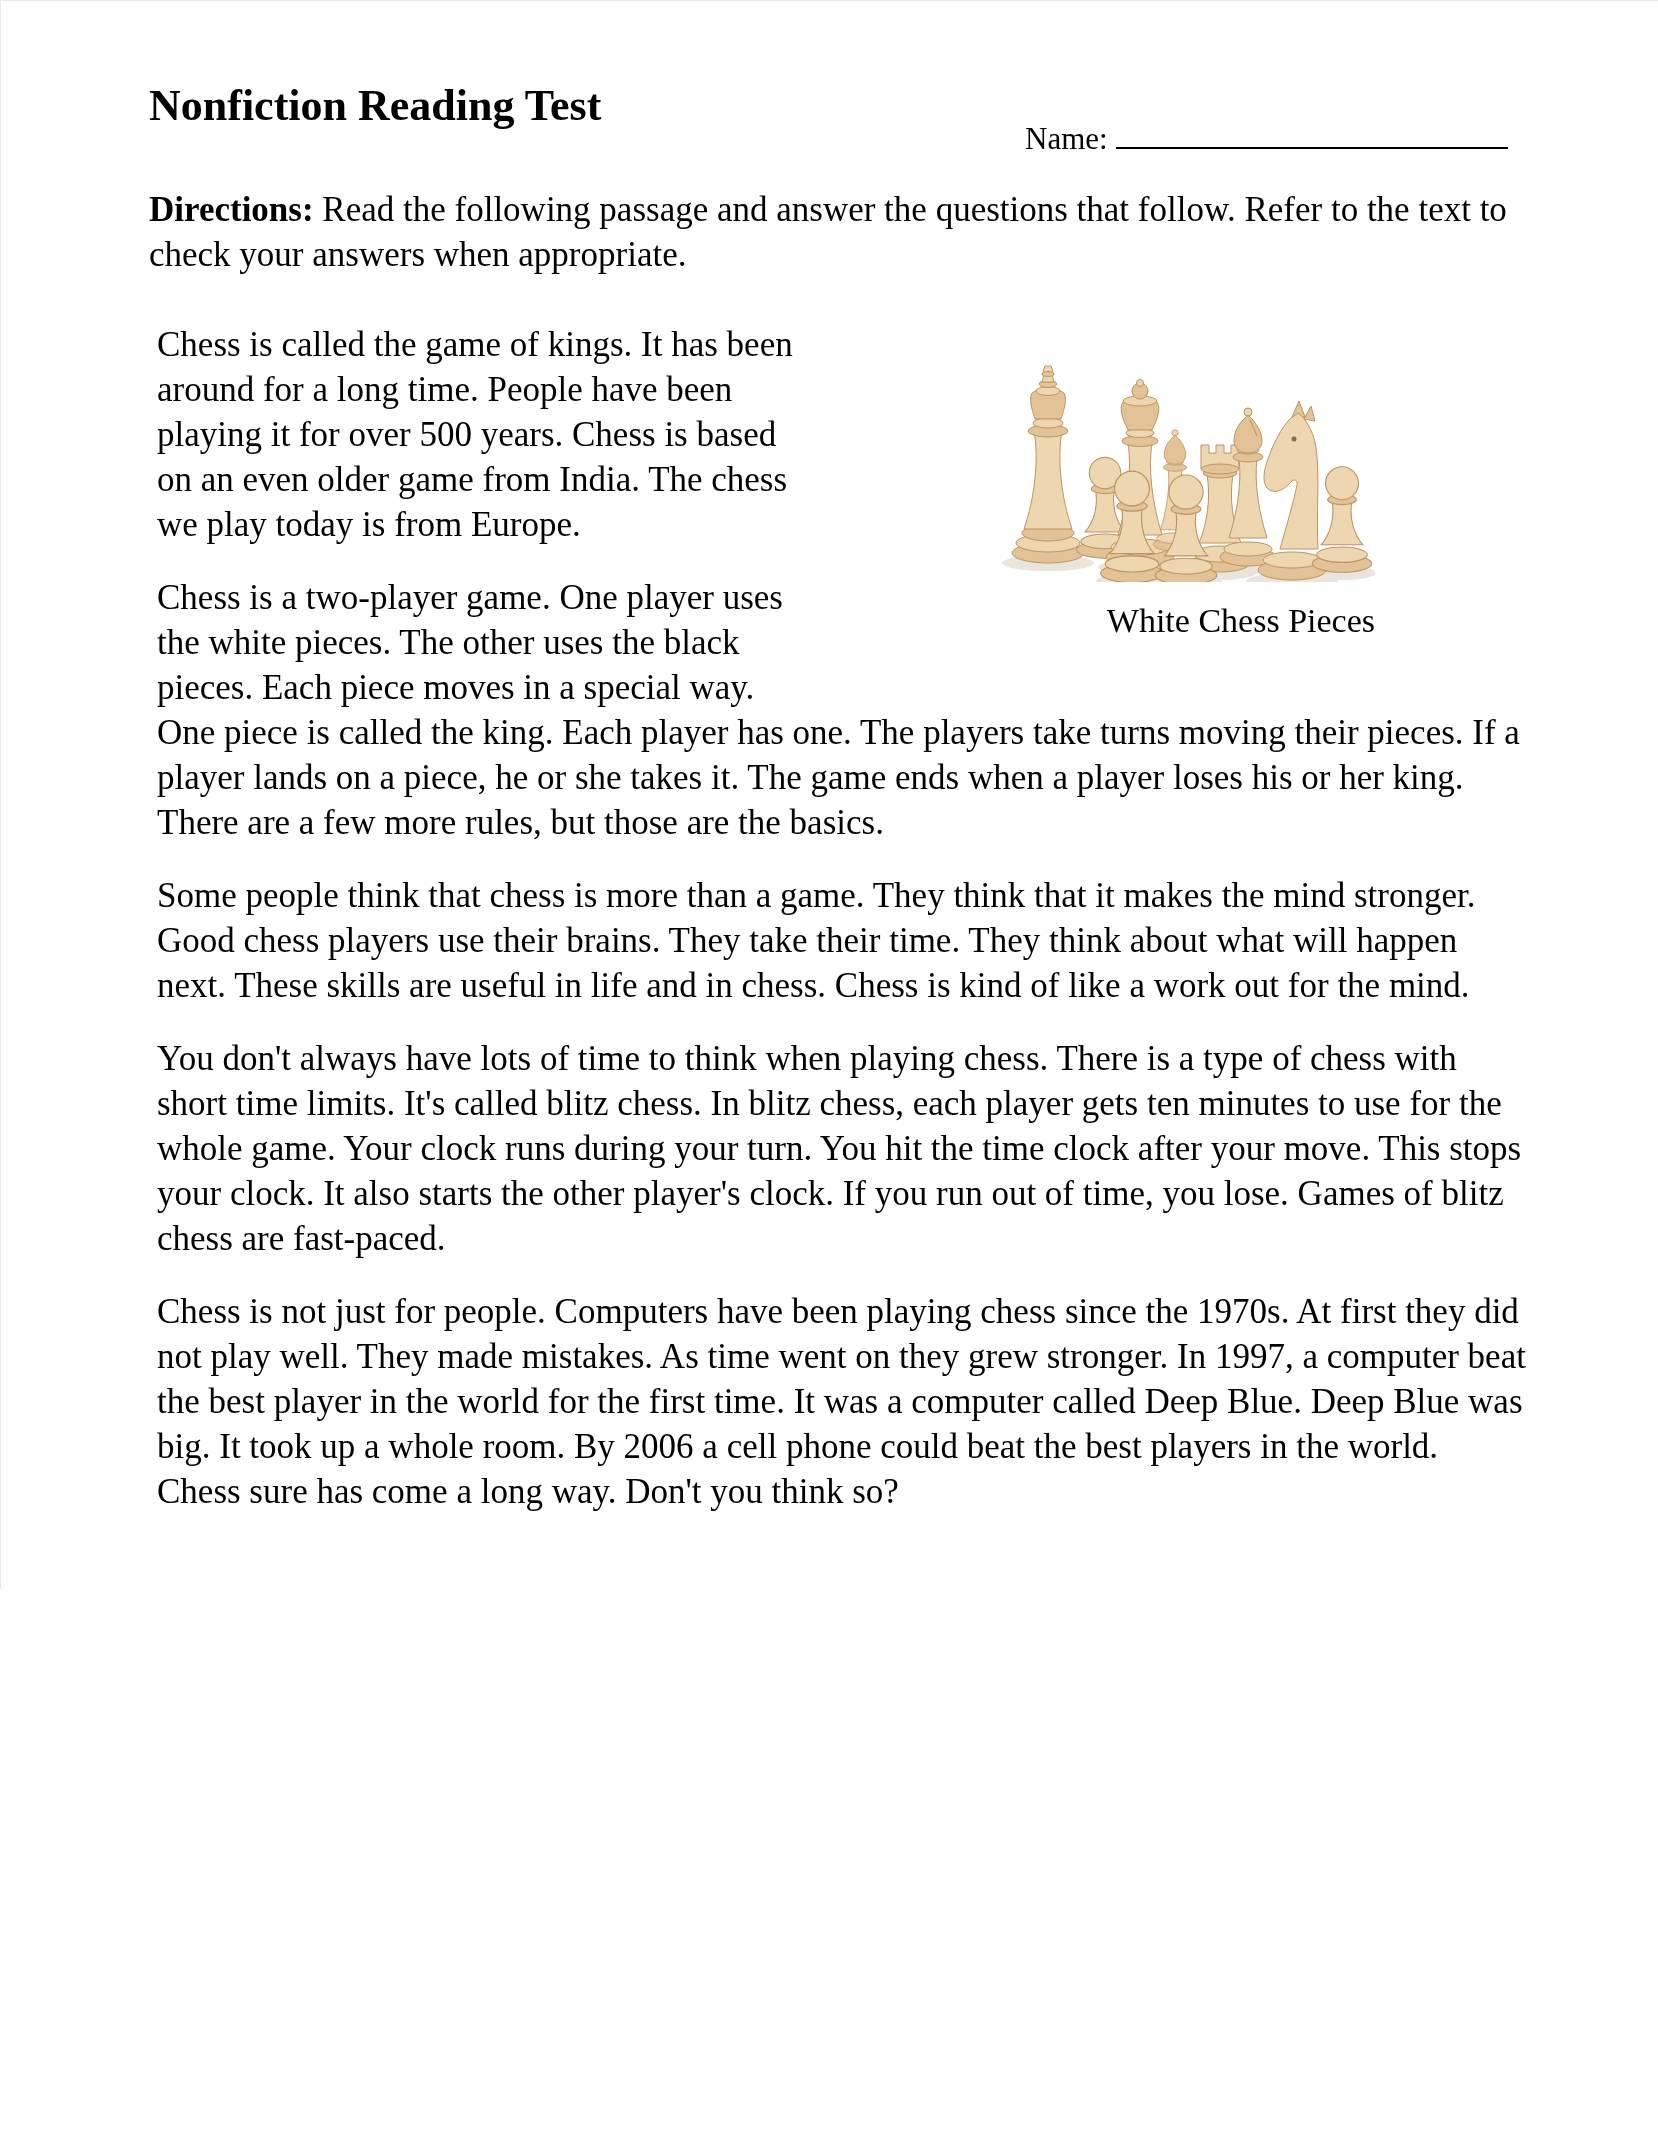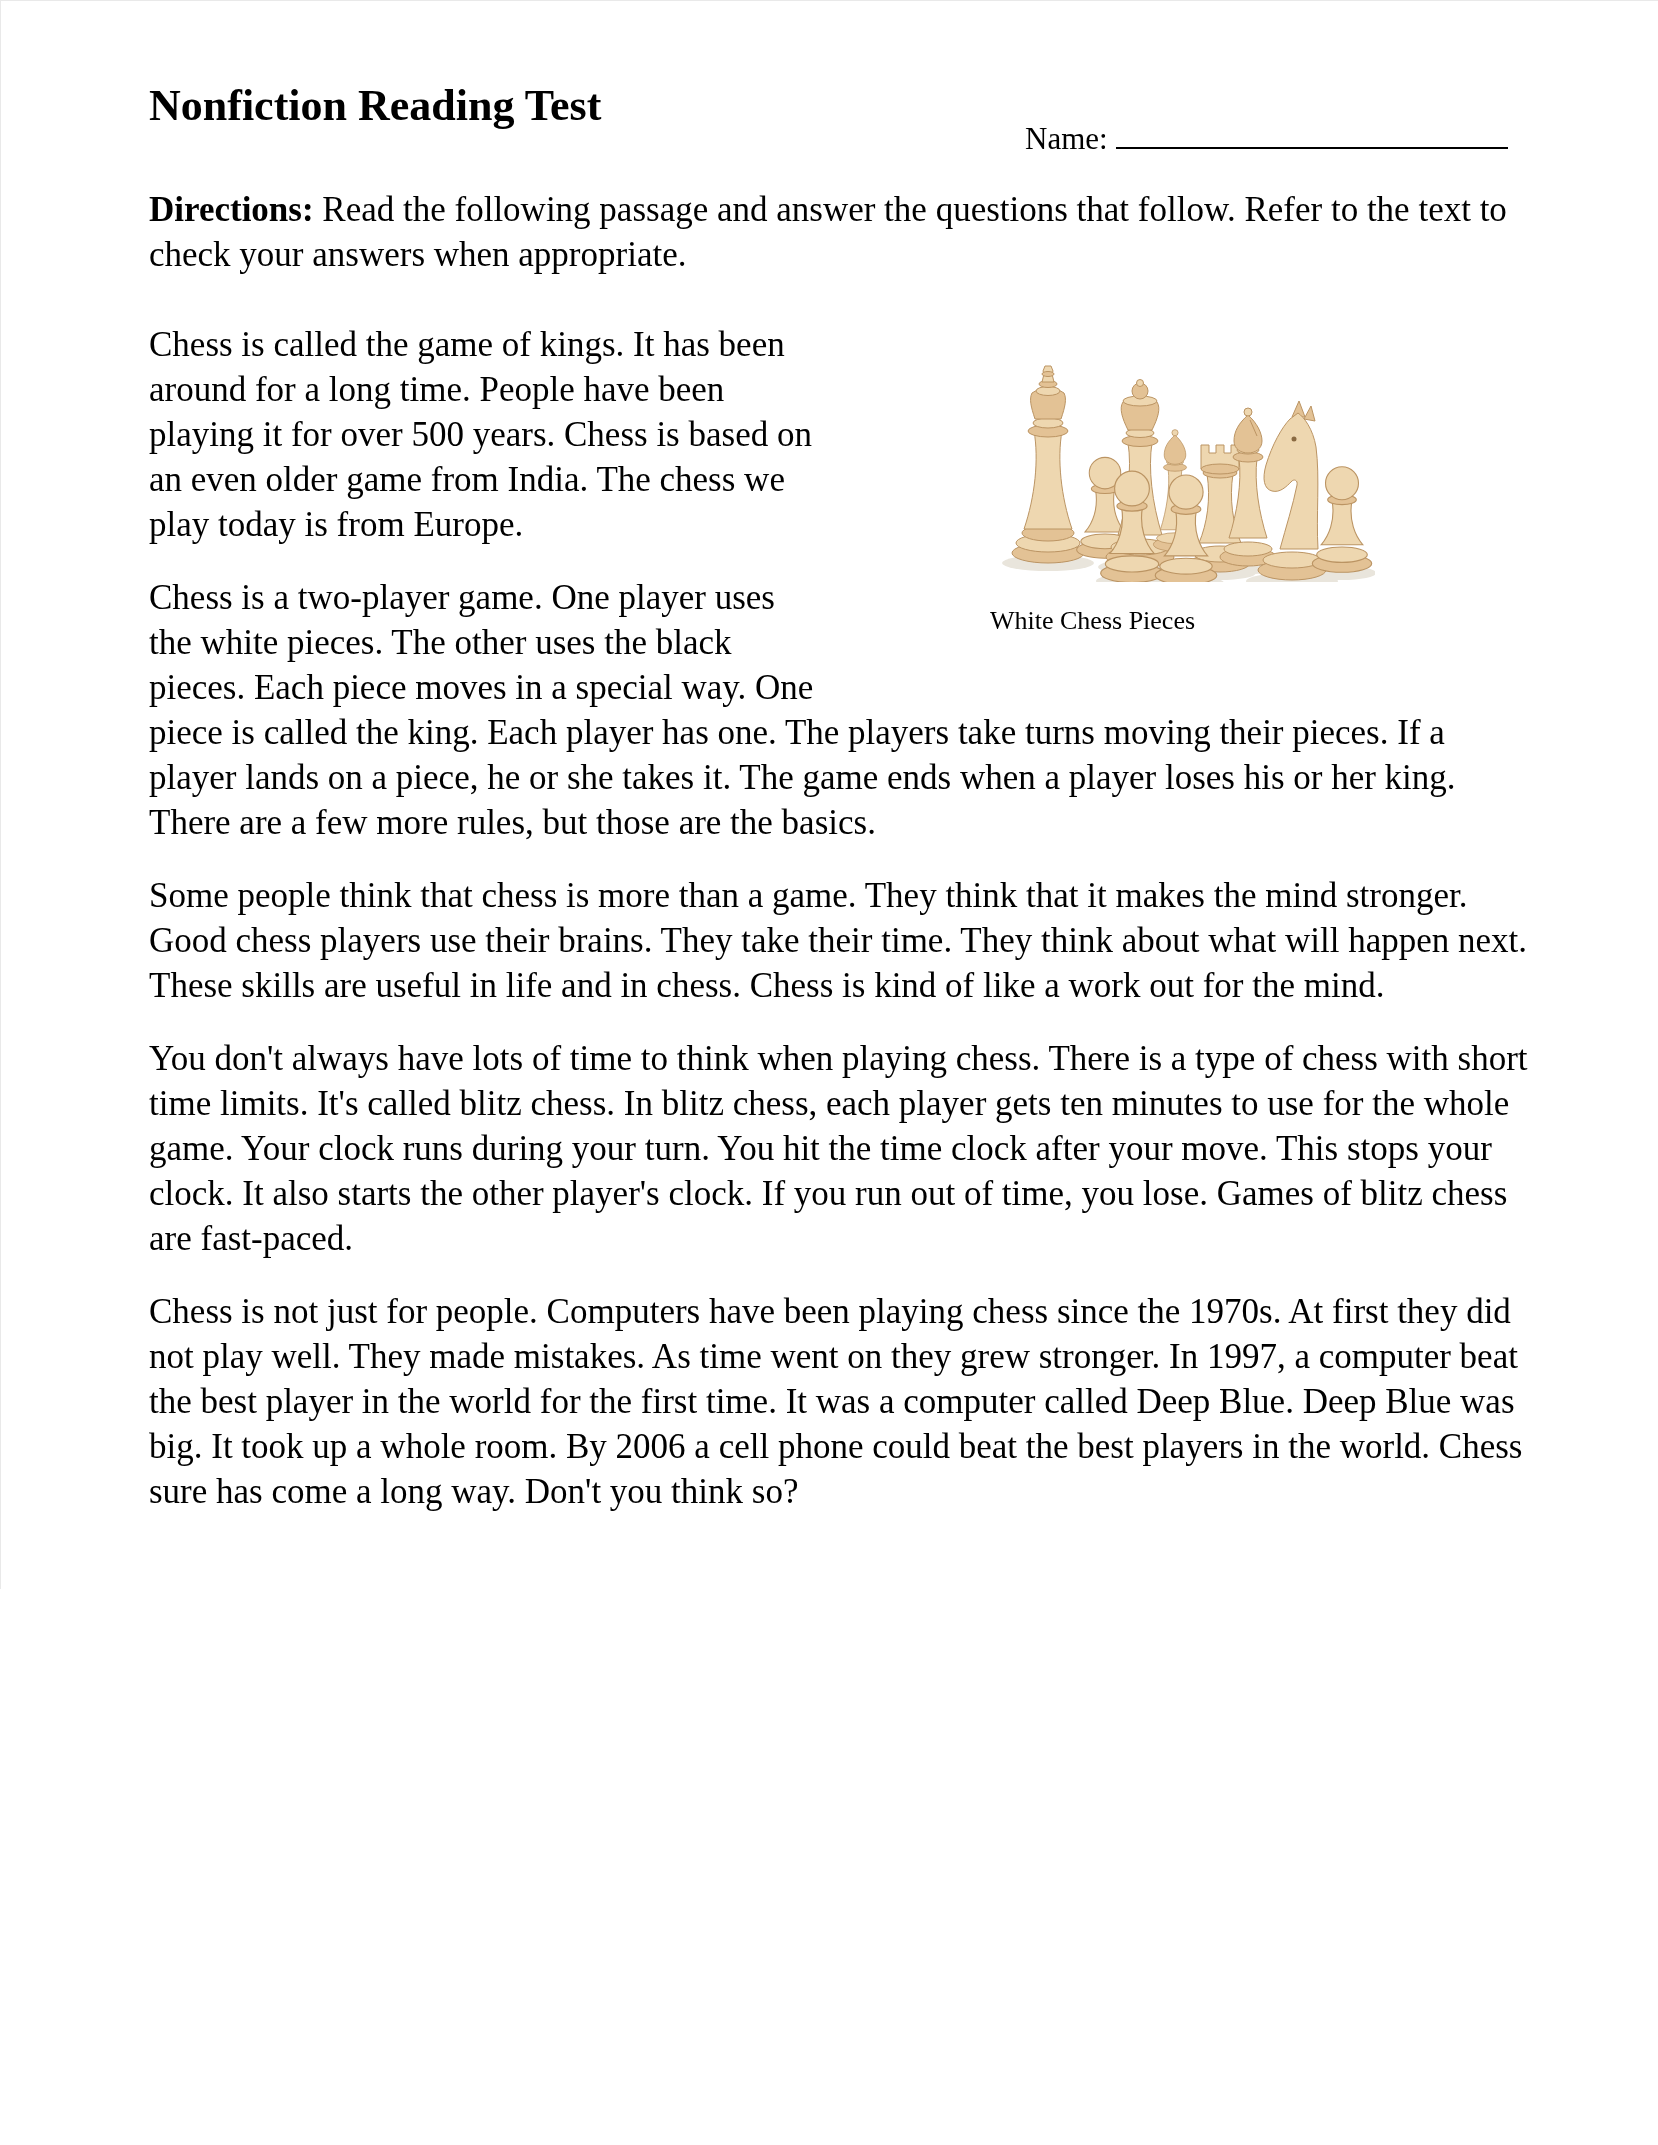--- a/index.html
+++ b/index.html
@@ -46,40 +46,40 @@
   }
   
   .directions {
     margin-top: 56px;
     font-size: 35px;
     line-height: 45px;
   }
   .directions b { font-weight: bold; }
   
   .passage { margin-top: 45px; font-size: 35px; line-height: 45px; }
-  .passage p { margin: 0 0 28px 0; }
+  .passage p { margin: 0 0 28px 8px; }
   
   .chess-figure {
     float: right;
     width: 710px;
     margin: 15px 0 52px 0;
   }
   .photo {
     width: 385px;
     height: 245px;
     margin-left: 172px;
     background: #ffffff;
   }
   .photo svg { display: block; width: 385px; height: 245px; }
   figcaption {
     width: 385px;
     margin-left: 172px;
     margin-top: 24px;
-    text-align: left;
-    font-size: 26px;
+    text-align: right;
+    font-size: 34px;
     line-height: 30px;
   }
   figure { margin: 0; padding: 0; }
 </style>
 </head>
 <body>
 
 <div class="page">
 
   <div class="name-row">

